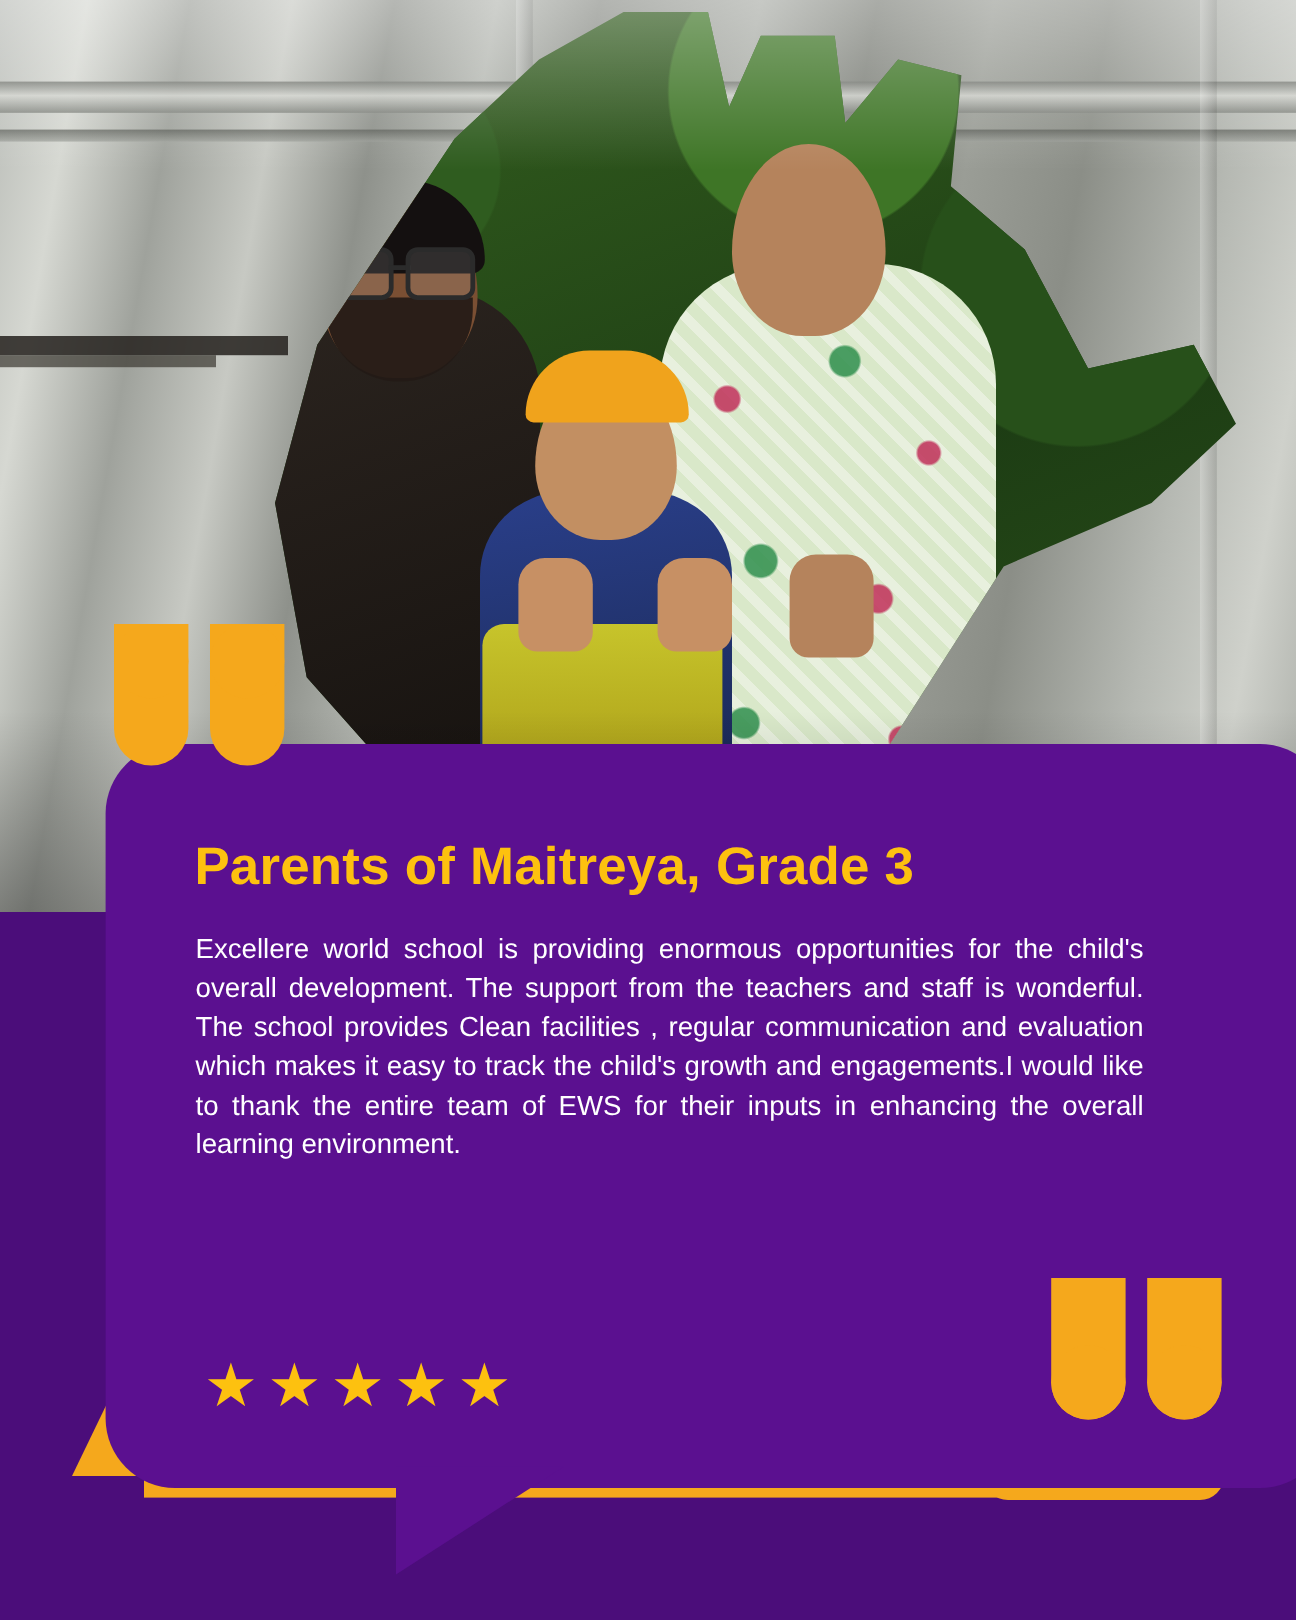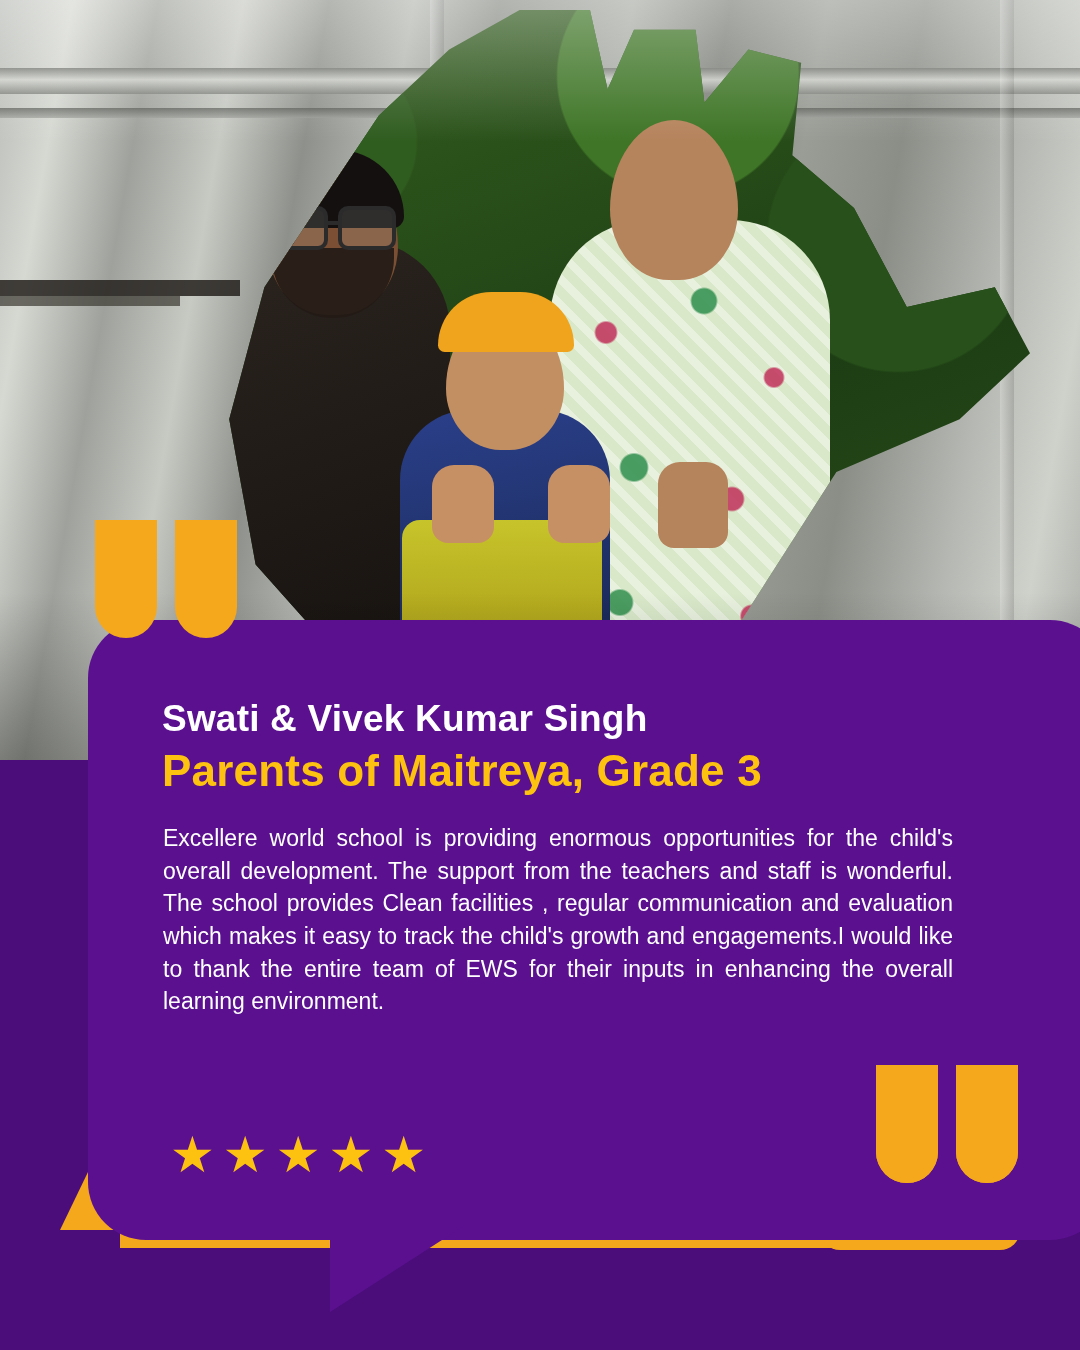--- a/index.html
+++ b/index.html
@@ -447,21 +447,20 @@
   <div class="yellow-bar"></div>
   <div class="yellow-blob"></div>
 
   <div class="quote-open">
     <div class="mark"></div>
     <div class="mark"></div>
   </div>
 
   <div class="card">
     <div class="card-inner">
-      <div class="parent-names">Swati &amp; Vivek Kumar Singh</div>
       <div class="parent-role">Parents of  Maitreya, Grade 3</div>
       <p class="testimonial-text">Excellere world school is providing enormous opportunities for the child's overall development. The support from the teachers and staff is wonderful. The school provides Clean facilities , regular communication and evaluation which  makes it  easy to track the child's growth and engagements.I would like to thank the entire team of EWS for their inputs in enhancing the overall learning environment.</p>
     </div>
   </div>
   <div class="card-tail"></div>
 
   <div class="stars">
     <span class="star">★</span>
     <span class="star">★</span>
     <span class="star">★</span>

